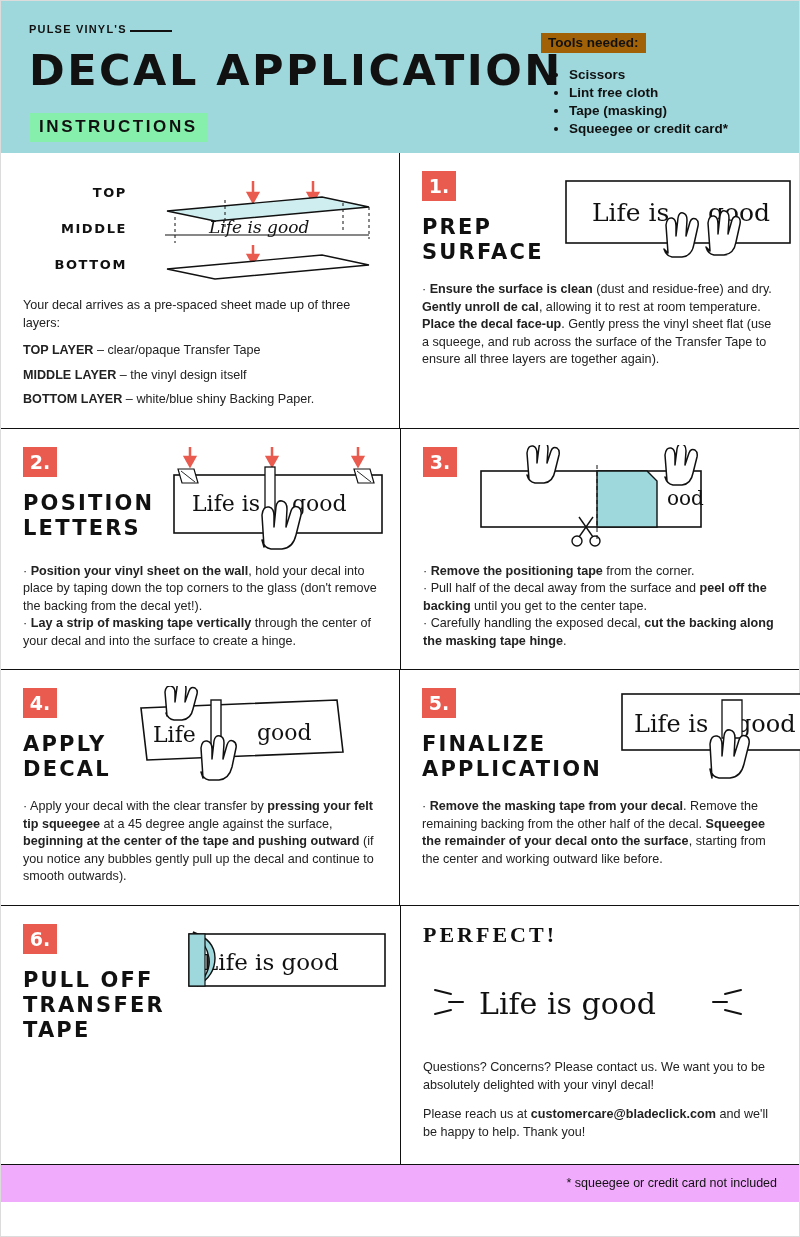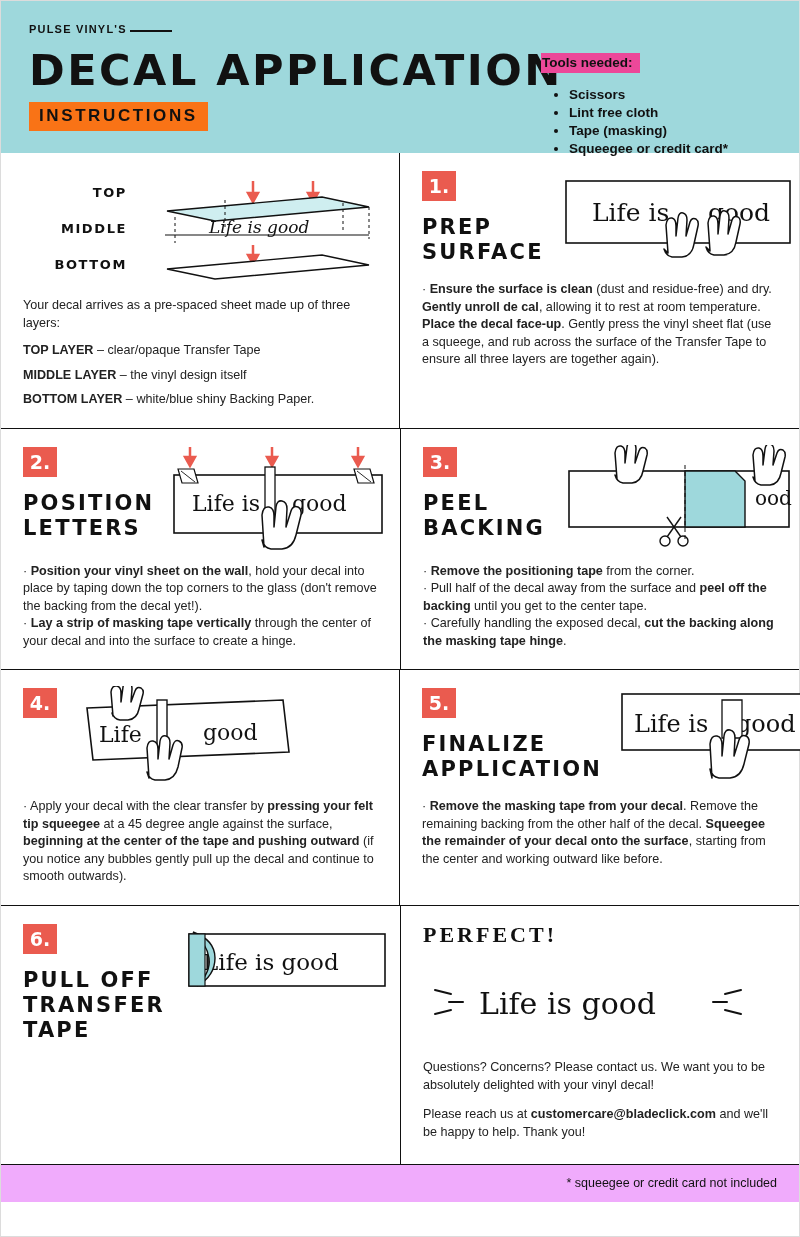--- a/index.html
+++ b/index.html
@@ -48,43 +48,42 @@
   .main-title {
     font-size: 43px;
     font-weight: bold;
     letter-spacing: 2.5px;
     margin-top: 8px;
     color: #111;
     font-family: "DejaVu Sans", sans-serif;
   }
   .instructions-badge {
     display: inline-block;
-    background: #f97316;
+    background: #86efac;
     padding: 4px 10px 5px 10px;
     font-size: 17px;
     letter-spacing: 2.6px;
     font-weight: bold;
-    margin-top: 7px;
+    margin-top: 18px;
     color: #111;
   }
   .tools {
     position: absolute;
     right: 22px;
     top: 32px;
     width: 236px;
   }
   .tools-title {
     display: inline-block;
-    background: #ec4899;
+    background: #a16207;
     font-size: 13.5px;
     font-weight: bold;
-    padding: 2px 7px 3px 1px;
+    padding: 2px 7px 3px 7px;
     color: #111;
     margin-bottom: 5px;
-    margin-top: 20px;
   }
   .tools ul {
     margin: 8px;
     padding-left: 20px;
     list-style: disc;
     font-weight: bold;
   }
   .tools li {
     font-size: 13.5px;
     line-height: 18px;
@@ -350,24 +349,20 @@
         </div>
         <div class="body-text">
           <p>· <b>Position your vinyl sheet on the wall</b>, hold your decal into place by taping down the top corners to the glass (don't remove the backing from the decal yet!).<br>· <b>Lay a strip of masking tape vertically</b> through the center of your decal and into the surface to create a hinge.</p>
         </div>
       </div>
 
       <div class="cell right">
         <div class="step-head">
           <div class="step-head-col">
             <div class="num">3.</div>
-            <div class="step-title" style="margin-top:14px;">
-              <div>PEEL</div>
-              <div>BACKING</div>
-            </div>
           </div>
           <div class="illus">
             <svg width="240" height="106" viewBox="0 0 240 106">
               <rect x="10" y="26" width="220" height="56" fill="#fff" stroke="#111" stroke-width="1.6"></rect>
 
               <polygon points="126,26 176,26 186,36 186,82 126,82" fill="#9ed8dc" stroke="#111" stroke-width="1.4"></polygon>
               <line x1="126" y1="20" x2="126" y2="96" stroke="#111" stroke-width="1" stroke-dasharray="4,3"></line>
               <text x="196" y="60" font-family="DejaVu Serif, serif" font-size="20" fill="#111">ood</text>
 
               <g fill="#fff" stroke="#111" stroke-width="1.5" stroke-linejoin="round">
@@ -389,20 +384,24 @@
         </div>
       </div>
     </div>
 
     <div class="row">
 
       <div class="cell left">
         <div class="step-head">
           <div class="step-head-col">
             <div class="num">4.</div>
+            <div class="step-title" style="margin-top:14px;">
+              <div>APPLY</div>
+              <div>DECAL</div>
+            </div>
           </div>
           <div class="illus">
             <svg width="226" height="100" viewBox="0 0 226 100">
               <polygon points="16,22 212,14 218,66 22,74" fill="#fff" stroke="#111" stroke-width="1.6"></polygon>
               <text x="28" y="56" font-family="DejaVu Serif, serif" font-size="22" fill="#111">Life</text>
               <text x="132" y="54" font-family="DejaVu Serif, serif" font-size="22" fill="#111">good</text>
 
               <rect x="86" y="14" width="10" height="78" fill="#fff" stroke="#111" stroke-width="1.4"></rect>
 
               <g fill="#fff" stroke="#111" stroke-width="1.5" stroke-linejoin="round">

